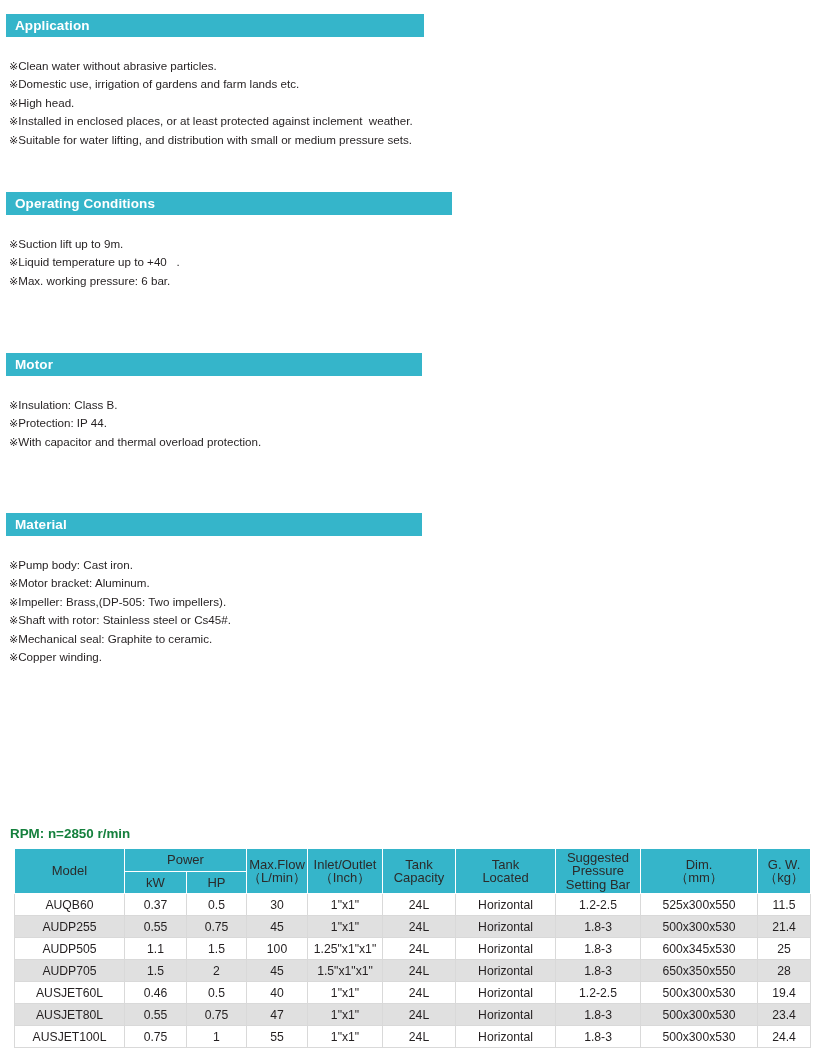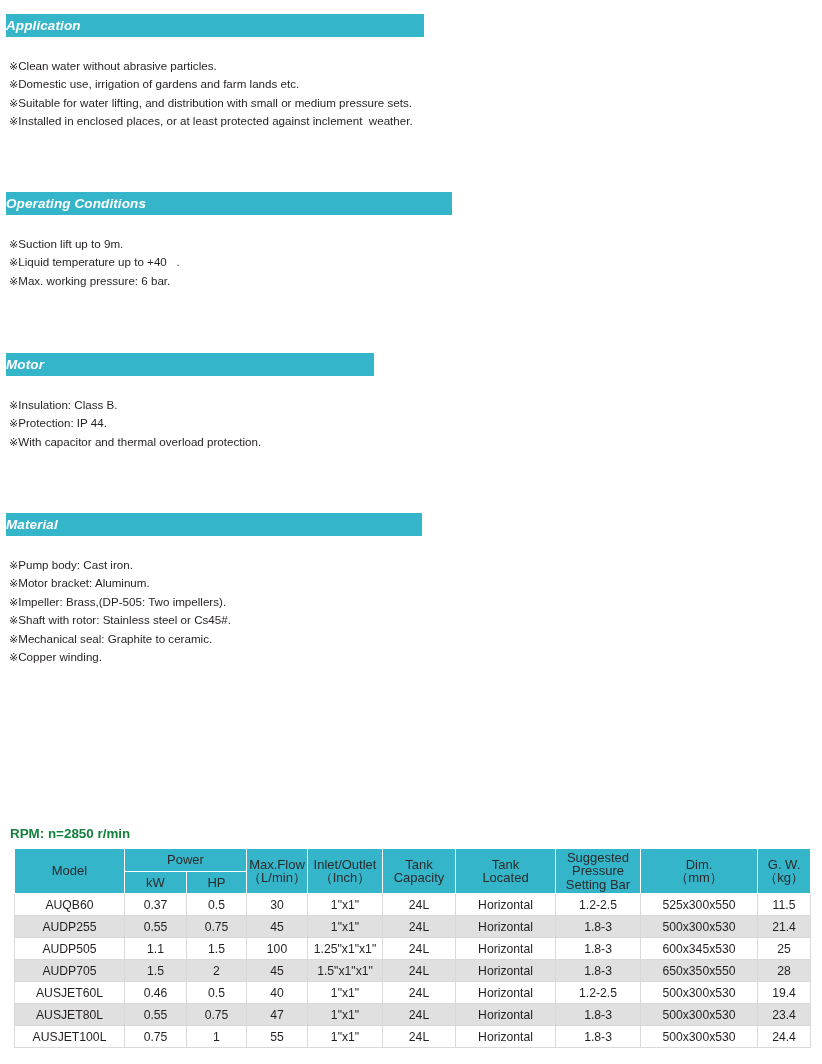--- a/index.html
+++ b/index.html
@@ -26,22 +26,22 @@
     position: absolute;
     left: 0;
     right: 0;
   }
   .section-bar {
     margin-left: 6px;
     background: #35b5ca;
     height: 23px;
     display: flex;
     align-items: center;
+    padding-left: 9px;
     box-sizing: border-box;
-    font-style: italic;
   }
   .section-bar-title {
     color: #ffffff;
     font-size: 13.5px;
     font-weight: bold;
     letter-spacing: 0.1px;
     line-height: 1;
   }
   .bullets {
     margin-top: 20px;
@@ -122,38 +122,39 @@
 
 <div class="page">
 
   <div class="section" style="top:14px;">
     <div class="section-bar" id="bar-application" style="width: 418px;">
       <span class="section-bar-title">Application</span>
     </div>
     <div class="bullets" id="bullets-application">
         <div class="bullet-line"><span class="bullet-mark">※</span><span>Clean water without abrasive particles.</span></div>
         <div class="bullet-line"><span class="bullet-mark">※</span><span>Domestic use, irrigation of gardens and farm lands etc.</span></div>
+        <div class="bullet-line"><span class="bullet-mark">※</span><span>High head.</span></div>
+        <div class="bullet-line"><span class="bullet-mark">※</span><span>Installed in enclosed places, or at least protected against inclement  weather.</span></div>
         <div class="bullet-line"><span class="bullet-mark">※</span><span>Suitable for water lifting, and distribution with small or medium pressure sets.</span></div>
-        <div class="bullet-line"><span class="bullet-mark">※</span><span>Installed in enclosed places, or at least protected against inclement  weather.</span></div>
       </div>
   </div>
 
   <div class="section" style="top:192px;">
     <div class="section-bar" id="bar-operating-conditions" style="width: 446px;">
       <span class="section-bar-title">Operating Conditions</span>
     </div>
     <div class="bullets" id="bullets-operating-conditions">
         <div class="bullet-line"><span class="bullet-mark">※</span><span>Suction lift up to 9m.</span></div>
         <div class="bullet-line"><span class="bullet-mark">※</span><span>Liquid temperature up to +40   .</span></div>
         <div class="bullet-line"><span class="bullet-mark">※</span><span>Max. working pressure: 6 bar.</span></div>
       </div>
   </div>
 
   <div class="section" style="top:353px;">
-    <div class="section-bar" id="bar-motor" style="width: 368px; text-align: center;">
+    <div class="section-bar" id="bar-motor" style="width: 416px; text-align: center;">
       <span class="section-bar-title">Motor</span>
     </div>
     <div class="bullets" id="bullets-motor">
         <div class="bullet-line"><span class="bullet-mark">※</span><span>Insulation: Class B.</span></div>
         <div class="bullet-line"><span class="bullet-mark">※</span><span>Protection: IP 44.</span></div>
         <div class="bullet-line"><span class="bullet-mark">※</span><span>With capacitor and thermal overload protection.</span></div>
       </div>
   </div>
 
   <div class="section" style="top:513px;">

